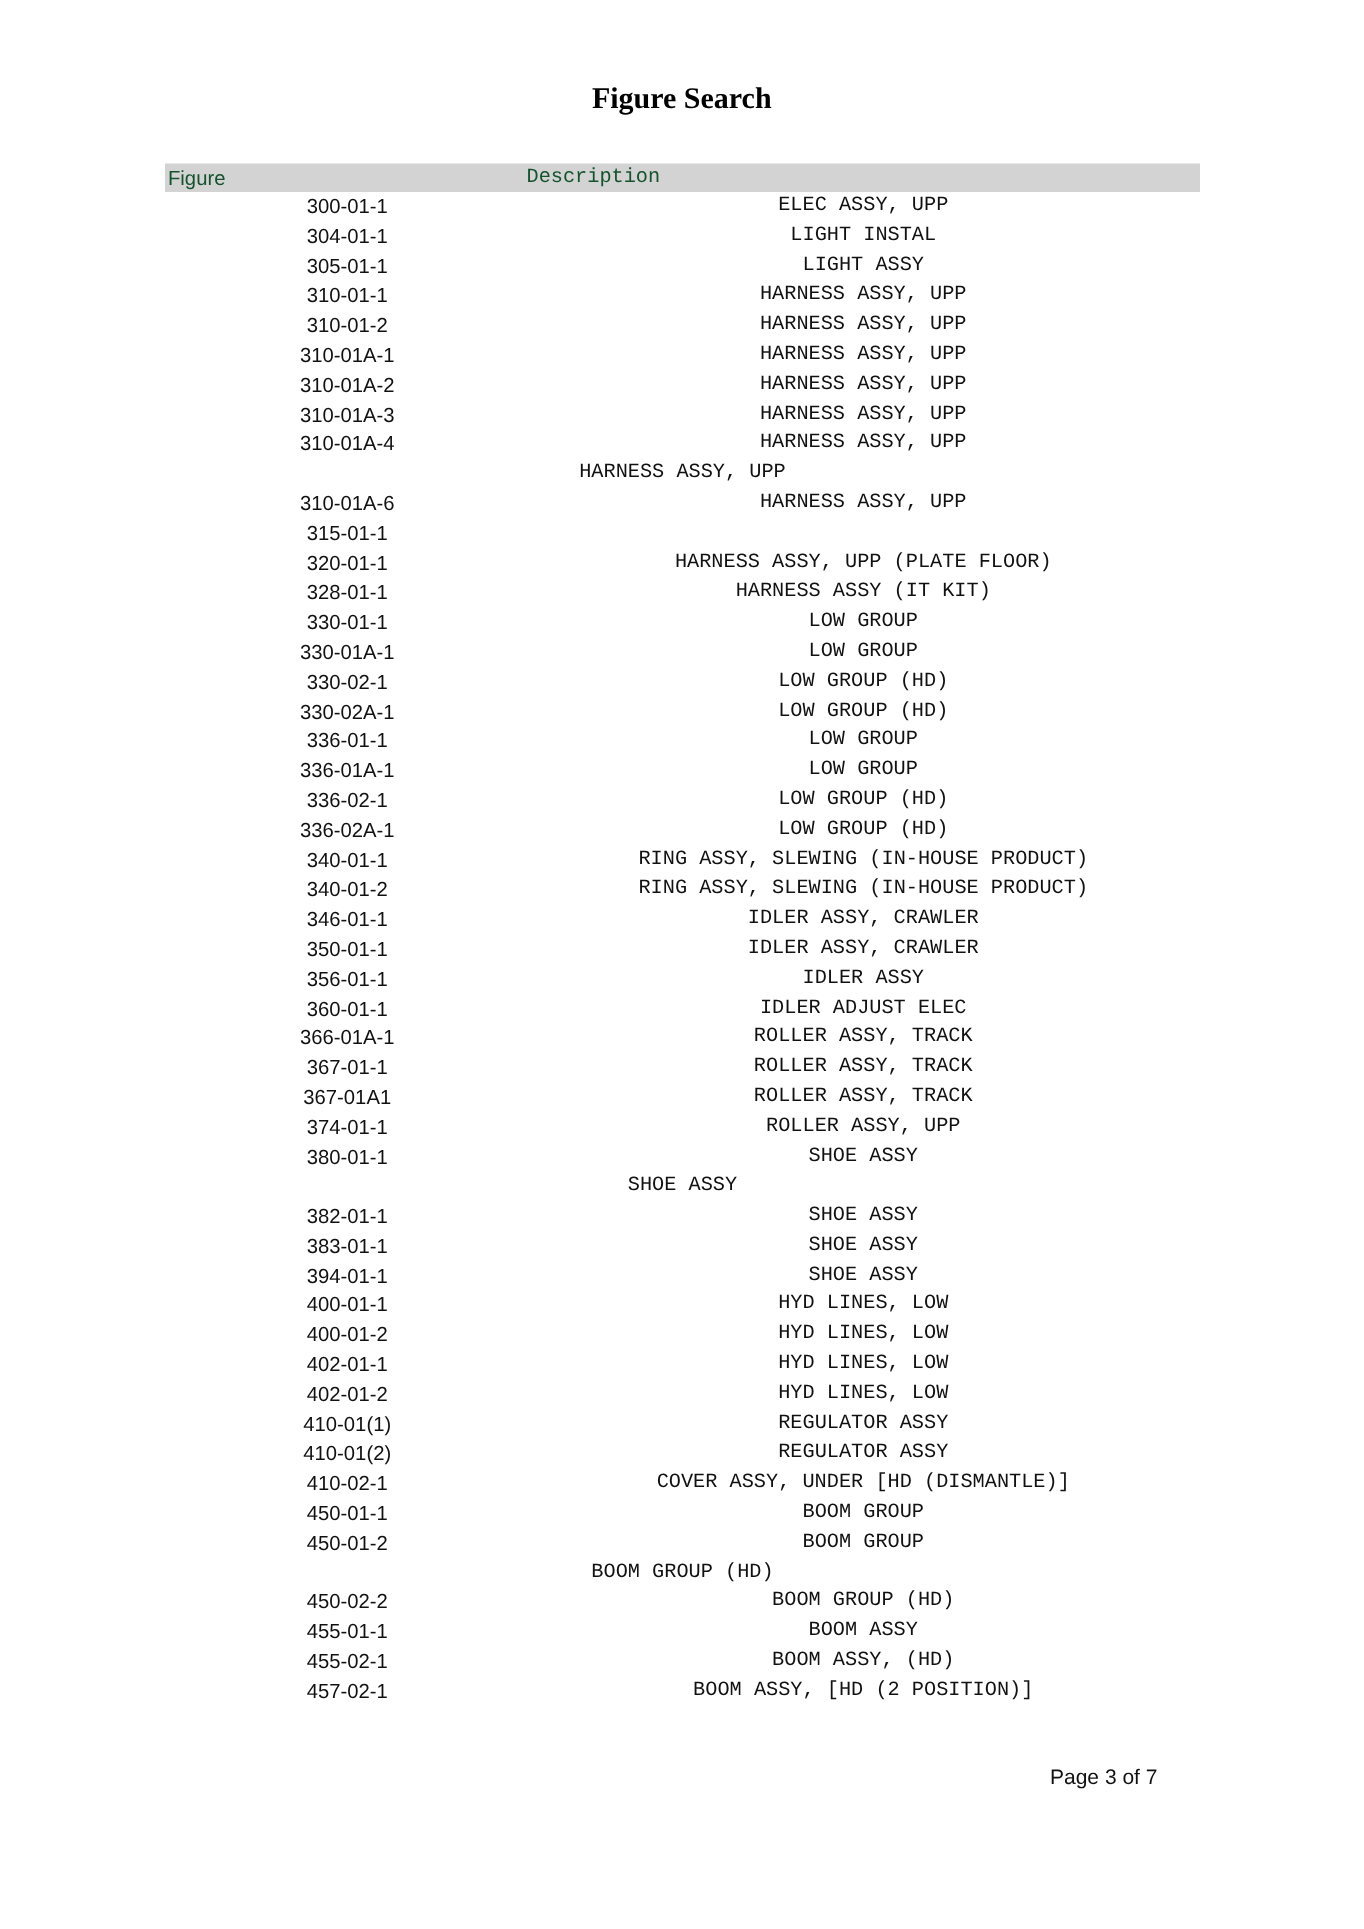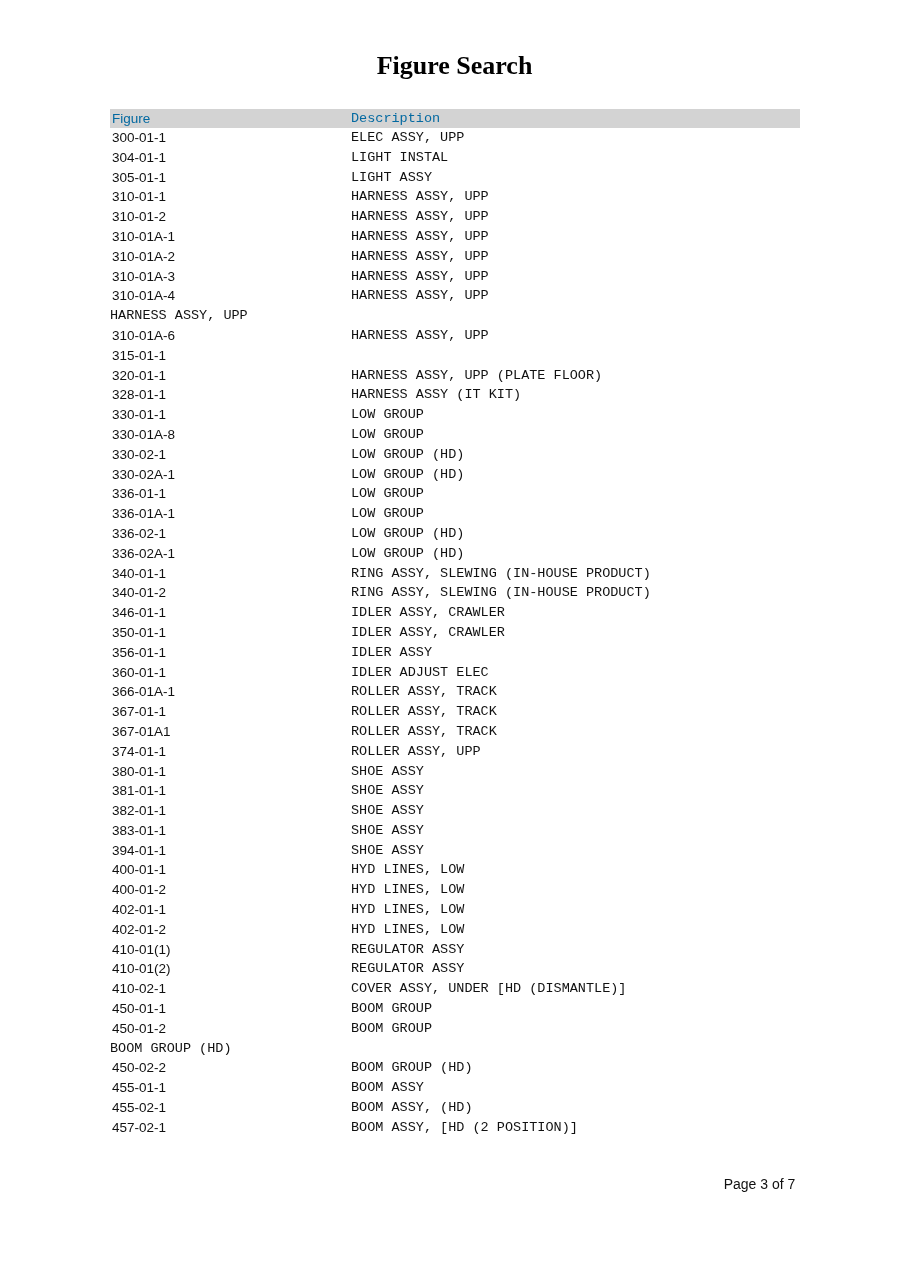--- a/index.html
+++ b/index.html
@@ -15,21 +15,21 @@
       color: #111111;
     }
     .page-title {
       position: absolute;
       left: 0;
       top: 52px;
       width: 909px;
       text-align: center;
       font-family: "Liberation Serif", "DejaVu Serif", serif;
       font-weight: bold;
-      font-size: 26px;
+      font-size: 20px;
       line-height: 28px;
       color: #000000;
     }
     .table {
       position: absolute;
       left: 110px;
       top: 109px;
       width: 690px;
       font-family: "Liberation Sans", "DejaVu Sans", sans-serif;
       font-size: 13.5px;
@@ -38,41 +38,42 @@
     .header-row {
       display: flex;
       height: 19px;
       line-height: 19px;
       background: #d3d3d3;
     }
     .row {
       display: flex;
       height: 19.8px;
       line-height: 19.8px;
+      text-align: center;
     }
     .col-figure {
       width: 239px;
       padding-left: 2px;
       white-space: nowrap;
     }
     .col-desc {
       flex: 1;
       white-space: nowrap;
       font-family: Liberation Mono, monospace;
     }
     .header-row .col-figure,
     .header-row .col-desc {
-      color: #0369a1;
+      color: #14532d;
     }
     .footer {
       position: absolute;
       left: 700px;
       top: 1175px;
       width: 119px;
-      text-align: center;
+      text-align: left;
       font-family: "Liberation Sans", "DejaVu Sans", sans-serif;
       font-size: 14px;
       line-height: 18px;
       color: #111111;
     }
   </style>
 </head>
 <body>
 
 <div class="page-title">Figure Search</div>
@@ -135,21 +136,21 @@
       </div>
       <div class="row">
         <div class="col-figure">328-01-1</div>
         <div class="col-desc">HARNESS ASSY (IT KIT)</div>
       </div>
       <div class="row">
         <div class="col-figure">330-01-1</div>
         <div class="col-desc">LOW GROUP</div>
       </div>
       <div class="row">
-        <div class="col-figure">330-01A-8</div>
+        <div class="col-figure">330-01A-1</div>
         <div class="col-desc">LOW GROUP</div>
       </div>
       <div class="row">
         <div class="col-figure">330-02-1</div>
         <div class="col-desc">LOW GROUP (HD)</div>
       </div>
       <div class="row">
         <div class="col-figure">330-02A-1</div>
         <div class="col-desc">LOW GROUP (HD)</div>
       </div>
@@ -207,21 +208,20 @@
       </div>
       <div class="row">
         <div class="col-figure">374-01-1</div>
         <div class="col-desc">ROLLER ASSY, UPP</div>
       </div>
       <div class="row">
         <div class="col-figure">380-01-1</div>
         <div class="col-desc">SHOE ASSY</div>
       </div>
       <div class="row">
-        <div class="col-figure">381-01-1</div>
         <div class="col-desc">SHOE ASSY</div>
       </div>
       <div class="row">
         <div class="col-figure">382-01-1</div>
         <div class="col-desc">SHOE ASSY</div>
       </div>
       <div class="row">
         <div class="col-figure">383-01-1</div>
         <div class="col-desc">SHOE ASSY</div>
       </div>

